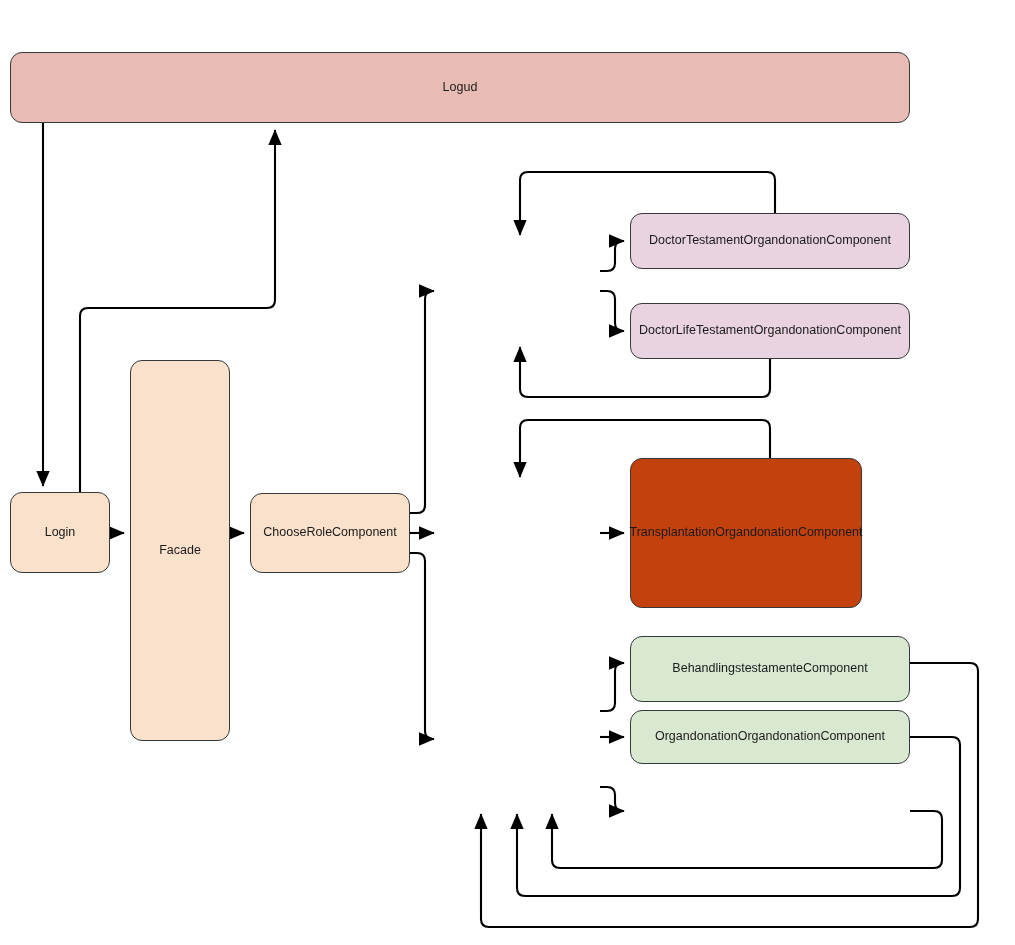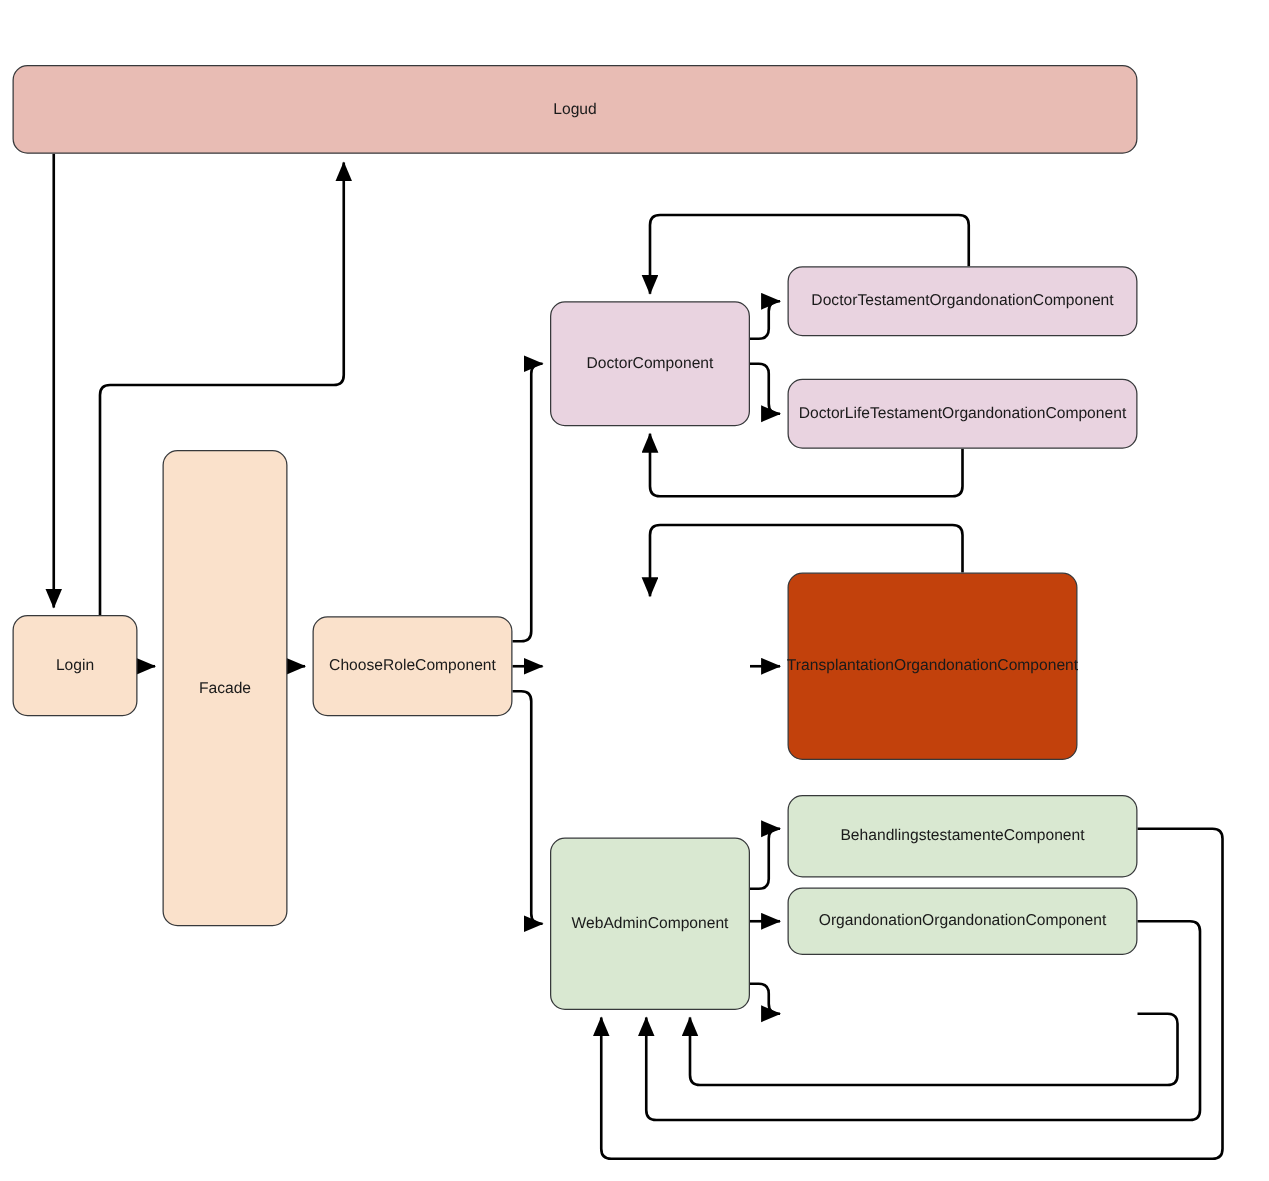--- a/index.html
+++ b/index.html
@@ -101,34 +101,28 @@
   </div>
   <div class="node" style="left: 10px; top: 492px; width: 100px; height: 81px; background: rgb(250, 225, 203); border-color: rgb(55, 57, 59);">
     <span class="node-label">Login</span>
   </div>
   <div class="node" style="left: 130px; top: 360px; width: 100px; height: 381px; background: rgb(250, 225, 203); border-color: rgb(55, 57, 59);">
     <span class="node-label">Facade</span>
   </div>
   <div class="node" style="left: 250px; top: 493px; width: 160px; height: 80px; background: rgb(250, 225, 203); border-color: rgb(55, 57, 59);">
     <span class="node-label">ChooseRoleComponent</span>
   </div>
-  <div class="node" style="left: 440px; top: 241px; width: 160px; height: 100px; background: rgb(233, 211, 224); border-color: rgb(55, 57, 59);">
-    <span class="node-label">DoctorComponent</span>
-  </div>
   <div class="node" style="left: 630px; top: 213px; width: 280px; height: 56px; background: rgb(233, 211, 224); border-color: rgb(55, 57, 59);">
     <span class="node-label">DoctorTestamentOrgandonationComponent</span>
   </div>
   <div class="node" style="left: 630px; top: 303px; width: 280px; height: 56px; background: rgb(233, 211, 224); border-color: rgb(55, 57, 59);">
     <span class="node-label">DoctorLifeTestamentOrgandonationComponent</span>
   </div>
   <div class="node" style="left: 630px; top: 458px; width: 232px; height: 150px; background: #c2410c; border-color: rgb(55, 57, 59);">
     <span class="node-label">TransplantationOrgandonationComponent</span>
-  </div>
-  <div class="node" style="left: 440px; top: 670px; width: 160px; height: 138px; background: rgb(217, 232, 209); border-color: rgb(55, 57, 59);">
-    <span class="node-label">WebAdminComponent</span>
   </div>
   <div class="node" style="left: 630px; top: 636px; width: 280px; height: 66px; background: rgb(217, 232, 209); border-color: rgb(55, 57, 59);">
     <span class="node-label">BehandlingstestamenteComponent</span>
   </div>
   <div class="node" style="left: 630px; top: 710px; width: 280px; height: 54px; background: rgb(217, 232, 209); border-color: rgb(55, 57, 59);">
     <span class="node-label">OrgandonationOrgandonationComponent</span>
   </div>
 
 </div>
 

